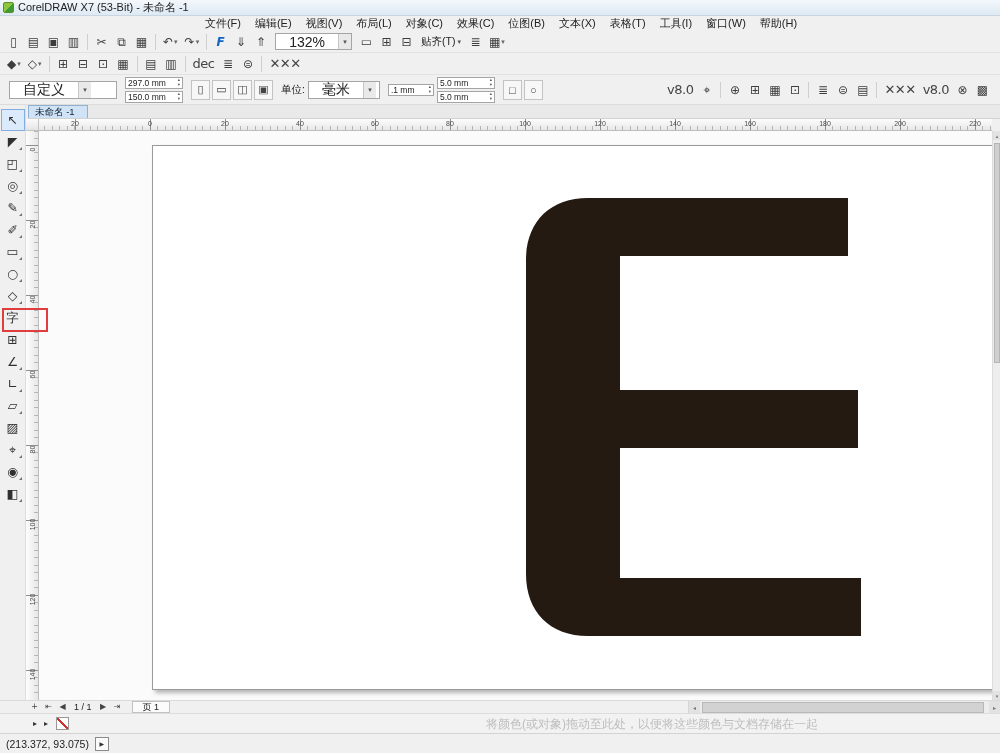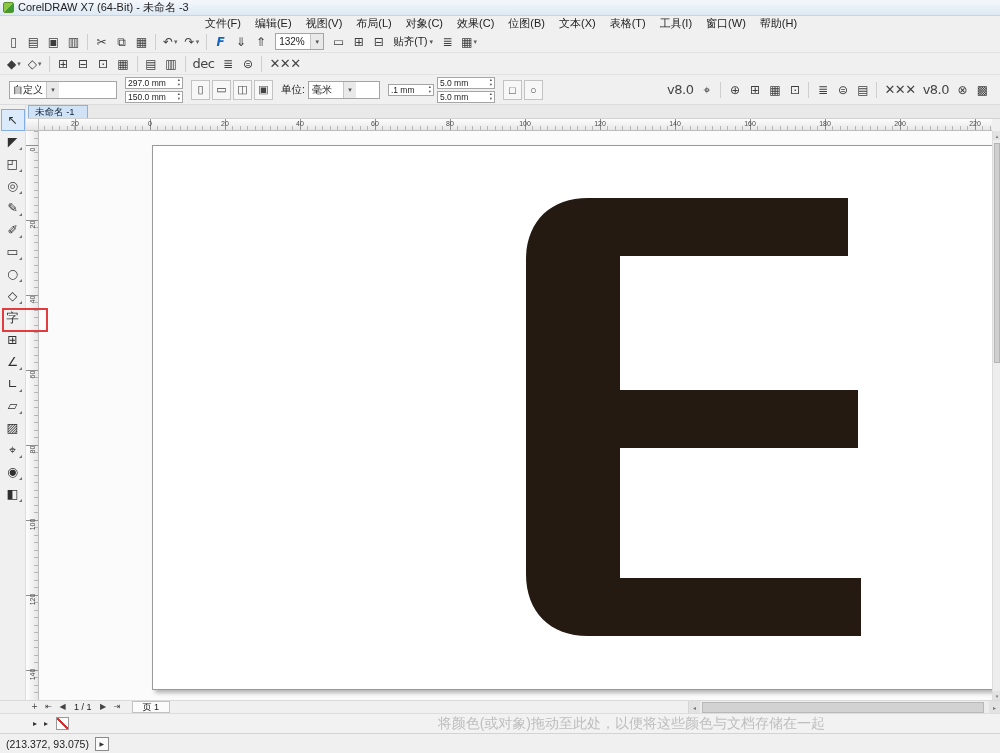--- a/index.html
+++ b/index.html
@@ -26,21 +26,21 @@
   .iconrow { display:flex; align-items:center; gap:1px; }
   .tbtn { position:relative; height:19px; min-width:19px; border:1px solid transparent; background:transparent;
     display:flex; align-items:center; justify-content:center; padding:0 2px; cursor:default; }
   .tbtn .glyph { font-size:12px; line-height:1; color:#3d3d3d; font-family:"DejaVu Sans",sans-serif; }
   .tbtn.accent .glyph { color:#1464c0; font-weight:bold; font-style:italic; }
   .tbtn.text .glyph { font-size:13px; letter-spacing:-0.5px; color:#444; }
   .tbtn.dropdown::after { content:"▾"; font-size:7px; color:#666; margin-left:1px; }
   .tsep { width:1px; height:16px; background:#cfcfcf; margin:0 3px; }
 
   .combo { height:17px; background:#fff; border:1px solid #a5a5a5; display:flex; align-items:center; margin:0 5px; }
-  .combo .cval { font-size:10px; padding:0 3px; color:#222; min-width:34px; }
+  .combo .cval { font-size:14px; padding:0 13px; color:#222; min-width:34px; }
   .combo .drop { width:13px; height:100%; background:#e9e9e9; border-left:1px solid #c6c6c6;
     display:flex; align-items:center; justify-content:center; font-size:7px; color:#555; }
   .snapctl { display:flex; align-items:center; gap:2px; margin:0 5px; font-size:10.5px; color:#222; }
   .snapctl .drop { font-size:7px; color:#555; }
 
   
   .propbar { position:absolute; left:0; top:75px; width:1000px; height:30px; background:#f0f0f0;
     border-bottom:1px solid #dcdcdc; display:flex; align-items:center; padding-left:4px;justify-content:flex-end; }
   .preset { width:108px; height:18px; margin-right:8px; }
   .dimcol { display:flex; flex-direction:column; gap:2px; margin-right:8px; }
@@ -128,38 +128,38 @@
   .hs-left { left:0; } .hs-left::before { content:"◂"; }
   .hs-right { right:0; } .hs-right::before { content:"▸"; }
   .hs-thumb { position:absolute; left:13px; top:1px; width:282px; height:11px; background:#d2d2d2; border:1px solid #b8b8b8; }
 
   
   .paletterow { position:absolute; left:0; top:713px; width:1000px; height:20px; background:#f2f2f2;
     border-top:1px solid #ddd; display:flex; align-items:center; padding-left:30px; gap:5px; }
   .pal-btn { border:none; background:transparent; font-size:8px; color:#333; width:10px; display:flex; justify-content:center; }
   .nofill { width:13px; height:13px; border:1px solid #999;
     background:linear-gradient(45deg,rgba(0,0,0,0) 45%,#cc3333 45%,#cc3333 55%,rgba(0,0,0,0) 55%),#fff; }
-  .hint { position:absolute; right:175px; top:50%; transform:translateY(-50%); font-size:14px; color:#bdbdbd; }
+  .hint { position:absolute; right:182px; top:50%; transform:translateY(-50%); font-size:12px; color:#bdbdbd; }
 
   
   .statusrow { position:absolute; left:0; top:733px; width:1000px; height:20px; background:#f0f0f0;
     border-top:1px solid #d3d3d3; display:flex; align-items:center; gap:6px; padding-left:6px; }
   .coords { font-size:10.5px; color:#222; }
   .expandbtn { width:14px; height:14px; border:1px solid #8a8a8a; background:#fafafa;
     display:flex; align-items:center; justify-content:center; }
   .expandbtn .glyph { font-size:6px; color:#333; }
 </style>
 </head>
 <body>
 
 <div class="app">
 
   <div class="titlebar">
     <div class="appicon"></div>
-    <span>CorelDRAW X7 (64-Bit) - 未命名 -3</span>
+    <span>CorelDRAW X7 (53-Bit) - 未命名 -1</span>
   </div>
 
   <div class="menubar">
 
   <span class="menu-item">文件(F)</span>
       <span class="menu-item">编辑(E)</span>
       <span class="menu-item">视图(V)</span>
       <span class="menu-item">布局(L)</span>
       <span class="menu-item">对象(C)</span>
       <span class="menu-item">效果(C)</span>

